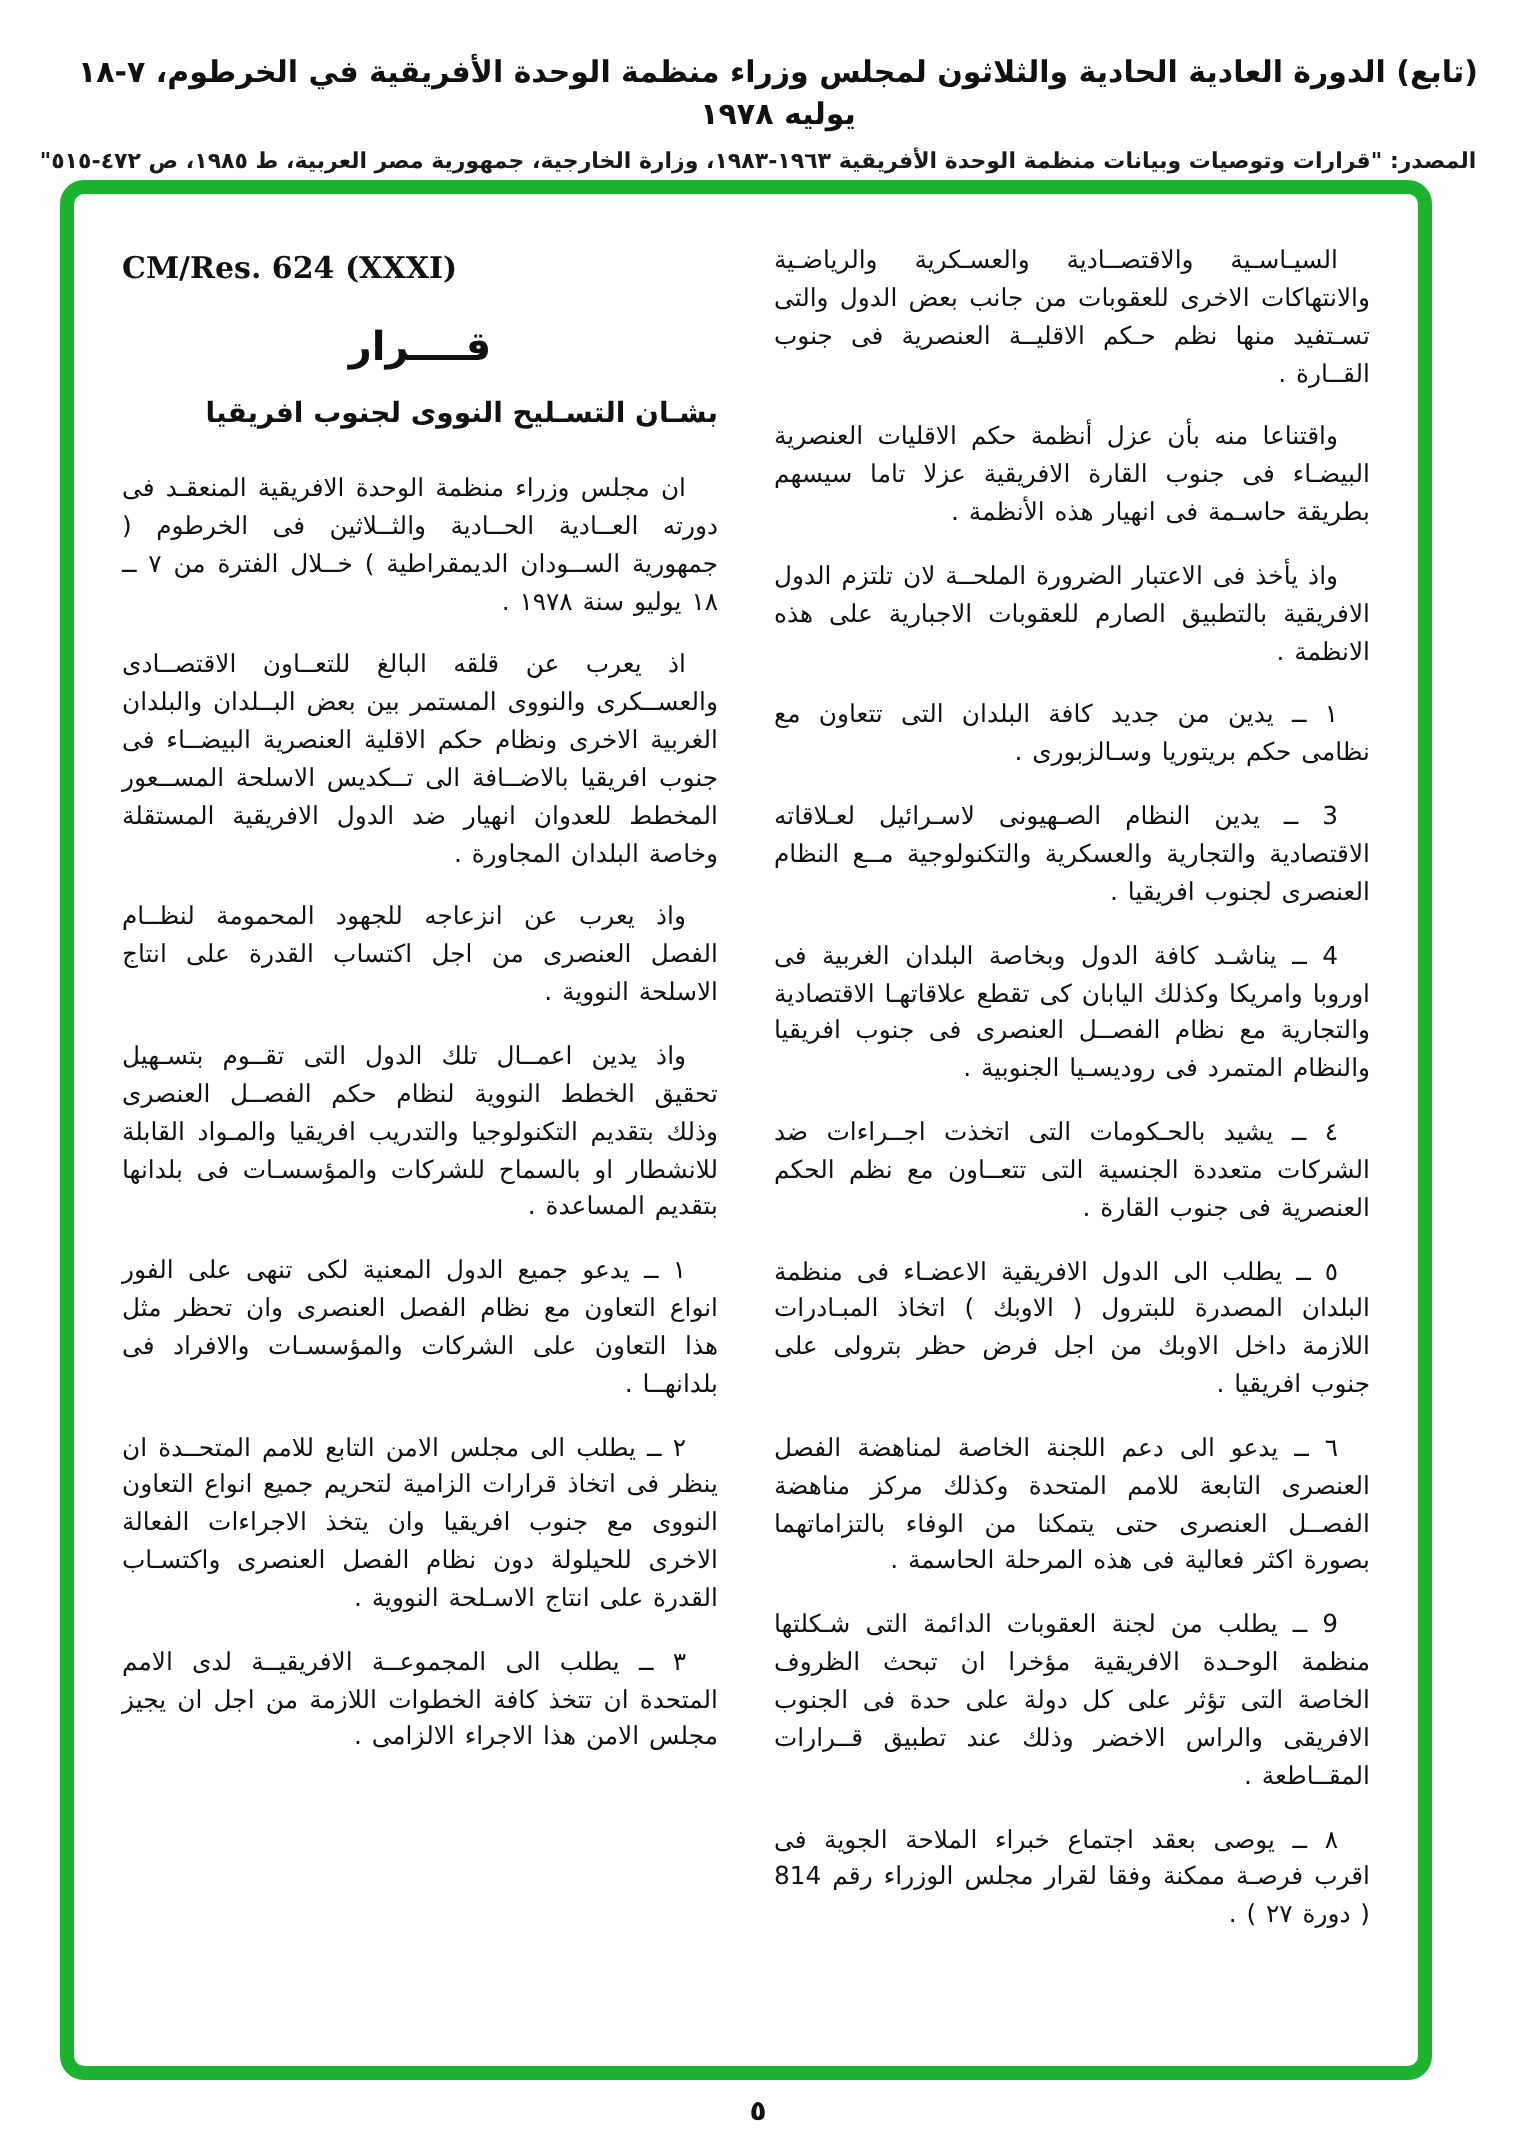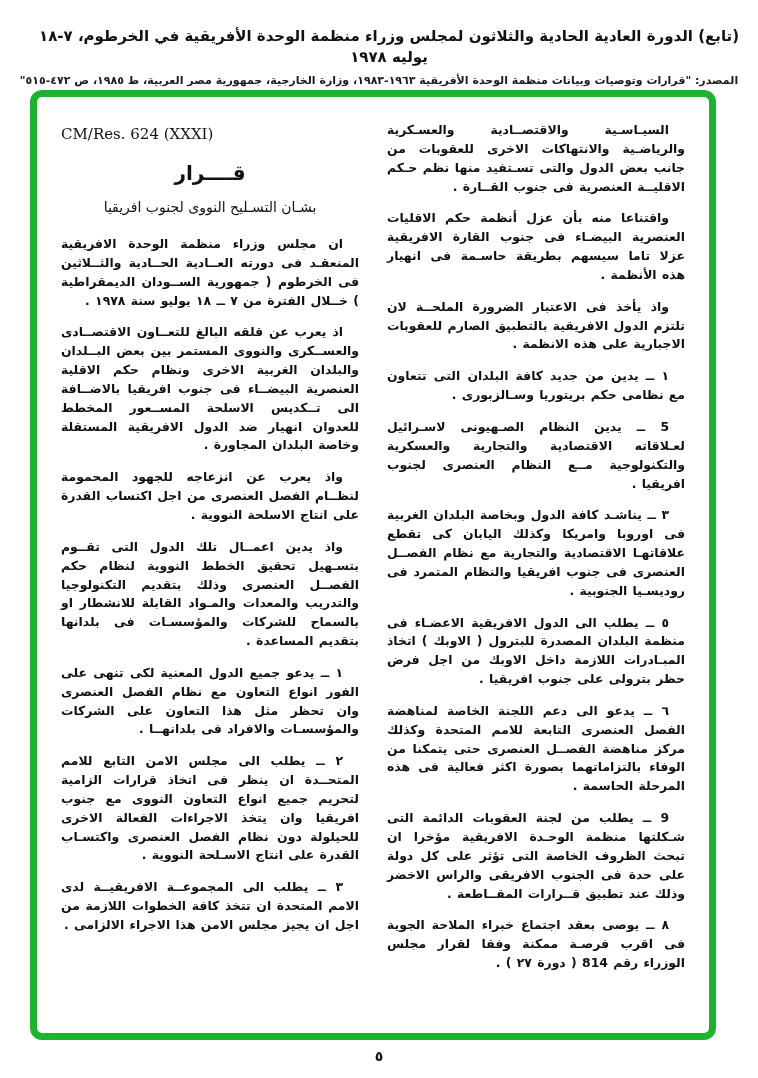--- a/index.html
+++ b/index.html
@@ -39,44 +39,44 @@
     gap:28px;
     height:100%;
   }
   .col{
     width:303px;
     direction:rtl;
     text-align:justify;
   }
   .para{
     font-size:12.4px;
-    font-weight:700;
+    font-weight:400;
     line-height:1.52;
     text-indent:16px;
     margin:0 0 13px 0;
     word-spacing:1px;
   }
   .doc-ref{
     direction:ltr;
     text-align:left;
     font-family:"DejaVu Serif",serif;
     font-size:15px;
-    font-weight:400;
+    font-weight:700;
     margin:4px 0 18px 0;
   }
   .title-1{
     text-align:center;
     font-size:20px;
     font-weight:700;
     margin:0 0 14px 0;
   }
   .title-2{
-    text-align:center;
+    text-align:right;
     font-size:14px;
-    font-weight:400;
+    font-weight:700;
     margin:0 0 20px 0;
   }
   .page-number{
     position:absolute;
     bottom:14px;left:0;right:0;
     text-align:center;
     font-size:14px;font-weight:700;
   }
 </style>
 </head>
@@ -90,36 +90,37 @@
   </div>
 
   <div class="frame" style="border-color: rgb(29, 179, 47);">
     <div class="columns">
 
       <div class="col">
         <p class="para">السيـاسـية والاقتصــادية والعسـكرية والرياضـية والانتهاكات الاخرى للعقوبات من جانب بعض الدول والتى تسـتفيد منها نظم حـكم الاقليــة العنصرية فى جنوب القــارة .</p>
         <p class="para">واقتناعا منه بأن عزل أنظمة حكم الاقليات العنصرية البيضـاء فى جنوب القارة الافريقية عزلا تاما سيسهم بطريقة حاسـمة فى انهيار هذه الأنظمة .</p>
         <p class="para">واذ يأخذ فى الاعتبار الضرورة الملحــة لان تلتزم الدول الافريقية بالتطبيق الصارم للعقوبات الاجبارية على هذه الانظمة .</p>
         <p class="para">١ ــ يدين من جديد كافة البلدان التى تتعاون مع نظامى حكم بريتوريا وسـالزبورى .</p>
-        <p class="para">5 ــ يدين النظام الصـهيونى لاسـرائيل لعـلاقاته الاقتصادية والتجارية والعسكرية والتكنولوجية مــع النظام العنصرى لجنوب افريقيا .</p>
-        <p class="para">٣ ــ يناشـد كافة الدول وبخاصة البلدان الغربية فى اوروبا وامريكا وكذلك اليابان كى تقطع علاقاتهـا الاقتصادية والتجارية مع نظام الفصــل العنصرى فى جنوب افريقيا والنظام المتمرد فى روديسـيا الجنوبية .</p>
+        <p class="para">3 ــ يدين النظام الصـهيونى لاسـرائيل لعـلاقاته الاقتصادية والتجارية والعسكرية والتكنولوجية مــع النظام العنصرى لجنوب افريقيا .</p>
+        <p class="para">4 ــ يناشـد كافة الدول وبخاصة البلدان الغربية فى اوروبا وامريكا وكذلك اليابان كى تقطع علاقاتهـا الاقتصادية والتجارية مع نظام الفصــل العنصرى فى جنوب افريقيا والنظام المتمرد فى روديسـيا الجنوبية .</p>
+        <p class="para">٤ ــ يشيد بالحـكومات التى اتخذت اجــراءات ضد الشركات متعددة الجنسية التى تتعــاون مع نظم الحكم العنصرية فى جنوب القارة .</p>
         <p class="para">٥ ــ يطلب الى الدول الافريقية الاعضـاء فى منظمة البلدان المصدرة للبترول ( الاوبك ) اتخاذ المبـادرات اللازمة داخل الاوبك من اجل فرض حظر بترولى على جنوب افريقيا .</p>
         <p class="para">٦ ــ يدعو الى دعم اللجنة الخاصة لمناهضة الفصل العنصرى التابعة للامم المتحدة وكذلك مركز مناهضة الفصــل العنصرى حتى يتمكنا من الوفاء بالتزاماتهما بصورة اكثر فعالية فى هذه المرحلة الحاسمة .</p>
         <p class="para">9 ــ يطلب من لجنة العقوبات الدائمة التى شـكلتها منظمة الوحـدة الافريقية مؤخرا ان تبحث الظروف الخاصة التى تؤثر على كل دولة على حدة فى الجنوب الافريقى والراس الاخضر وذلك عند تطبيق قــرارات المقــاطعة .</p>
         <p class="para">٨ ــ يوصى بعقد اجتماع خبراء الملاحة الجوية فى اقرب فرصـة ممكنة وفقا لقرار مجلس الوزراء رقم 814 ( دورة ٢٧ ) .</p>
       </div>
 
       <div class="col">
         <div class="doc-ref">CM/Res. 624 (XXXI)</div>
         <div class="title-1">قــــرار</div>
         <div class="title-2">بشـان التسـليح النووى لجنوب افريقيا</div>
         <p class="para">ان مجلس وزراء منظمة الوحدة الافريقية المنعقـد فى دورته العــادية الحــادية والثــلاثين فى الخرطوم ( جمهورية الســودان الديمقراطية ) خــلال الفترة من ٧ ــ ١٨ يوليو سنة ١٩٧٨ .</p>
         <p class="para">اذ يعرب عن قلقه البالغ للتعــاون الاقتصــادى والعســكرى والنووى المستمر بين بعض البــلدان والبلدان الغربية الاخرى ونظام حكم الاقلية العنصرية البيضــاء فى جنوب افريقيا بالاضــافة الى تــكديس الاسلحة المســعور المخطط للعدوان انهيار ضد الدول الافريقية المستقلة وخاصة البلدان المجاورة .</p>
         <p class="para">واذ يعرب عن انزعاجه للجهود المحمومة لنظــام الفصل العنصرى من اجل اكتساب القدرة على انتاج الاسلحة النووية .</p>
-        <p class="para">واذ يدين اعمــال تلك الدول التى تقــوم بتسـهيل تحقيق الخطط النووية لنظام حكم الفصــل العنصرى وذلك بتقديم التكنولوجيا والتدريب والمعدات والمـواد القابلة للانشطار او بالسماح للشركات والمؤسسـات فى بلدانها بتقديم المساعدة .</p>
+        <p class="para">واذ يدين اعمــال تلك الدول التى تقــوم بتسـهيل تحقيق الخطط النووية لنظام حكم الفصــل العنصرى وذلك بتقديم التكنولوجيا والتدريب افريقيا والمـواد القابلة للانشطار او بالسماح للشركات والمؤسسـات فى بلدانها بتقديم المساعدة .</p>
         <p class="para">١ ــ يدعو جميع الدول المعنية لكى تنهى على الفور انواع التعاون مع نظام الفصل العنصرى وان تحظر مثل هذا التعاون على الشركات والمؤسسـات والافراد فى بلدانهــا .</p>
         <p class="para">٢ ــ يطلب الى مجلس الامن التابع للامم المتحــدة ان ينظر فى اتخاذ قرارات الزامية لتحريم جميع انواع التعاون النووى مع جنوب افريقيا وان يتخذ الاجراءات الفعالة الاخرى للحيلولة دون نظام الفصل العنصرى واكتسـاب القدرة على انتاج الاسـلحة النووية .</p>
         <p class="para">٣ ــ يطلب الى المجموعــة الافريقيــة لدى الامم المتحدة ان تتخذ كافة الخطوات اللازمة من اجل ان يجيز مجلس الامن هذا الاجراء الالزامى .</p>
       </div>
 
     </div>
   </div>
 
   <div class="page-number">٥</div>
 

